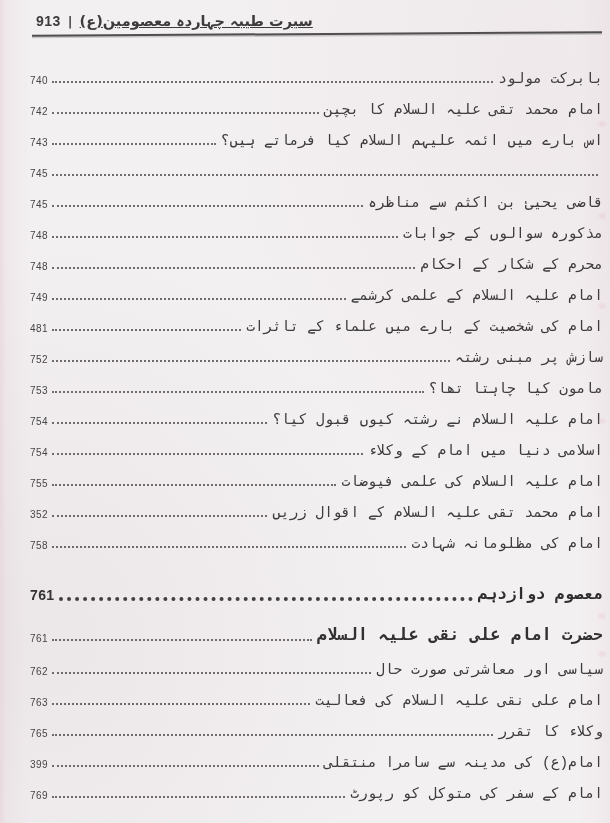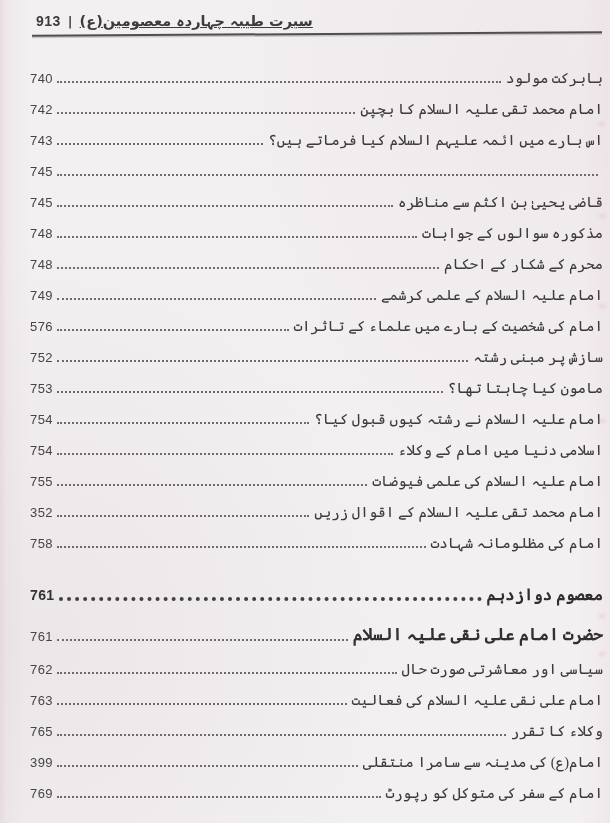--- a/index.html
+++ b/index.html
@@ -40,34 +40,34 @@
   
   .toc{
     position:absolute;left:30px;right:7px;top:58px;
     display:flex;flex-direction:column;
   }
   .toc-row{
     display:flex;direction:rtl;align-items:flex-end;
     height:31px;flex:0 0 auto;
   }
   .toc-row .t{
-    font-family:Liberation Serif, serif;
+    font-family:Liberation Mono, monospace;
     font-size:14.5px;color:var(--ink,#3d3b3c);
     white-space:nowrap;padding-bottom:2px;
   }
   .toc-row .leader{
     flex:1 1 auto;min-width:12px;height:0;
     border-bottom:2px dotted var(--leader,#59555
 
 7);
     margin:0 5px 6px 4px;opacity:.85;
   }
   .toc-row .p{
     font-family:"Liberation Sans","DejaVu Sans",sans-serif;
-    font-size:13px;color:#474446;
+    font-size:10px;color:#474446;
     padding-bottom:3px;letter-spacing:.4px;
   }
   
   .toc-row.section{height:36px;margin-top:16px;margin-bottom:8px;}
   .toc-row.section .t{font-weight:bold;font-size:16px;color:#2f2d2e;}
   .toc-row.section .leader{border-bottom:4px dotted #39373a;margin-bottom:5px;opacity:.95;}
   .toc-row.section .p{font-weight:bold;font-size:14px;color:#343234;}
   
   .toc-row.subsection{height:33px;margin-bottom:2px;}
   .toc-row.subsection .t{font-weight:bold;font-size:17px;color:#323031;}
@@ -141,21 +141,21 @@
 
   <div class="toc-row">
     <span class="t">امام علیہ السلام کے علمی کرشمے</span>
     <span class="leader"></span>
     <span class="p">749</span>
   </div>
 
   <div class="toc-row">
     <span class="t">امام کی شخصیت کے بارے میں علماء کے تاثرات</span>
     <span class="leader"></span>
-    <span class="p">576</span>
+    <span class="p">481</span>
   </div>
 
   <div class="toc-row">
     <span class="t">سازش پر مبنی رشتہ</span>
     <span class="leader"></span>
     <span class="p">752</span>
   </div>
 
   <div class="toc-row">
     <span class="t">مامون کیا چاہتا تھا؟</span>

